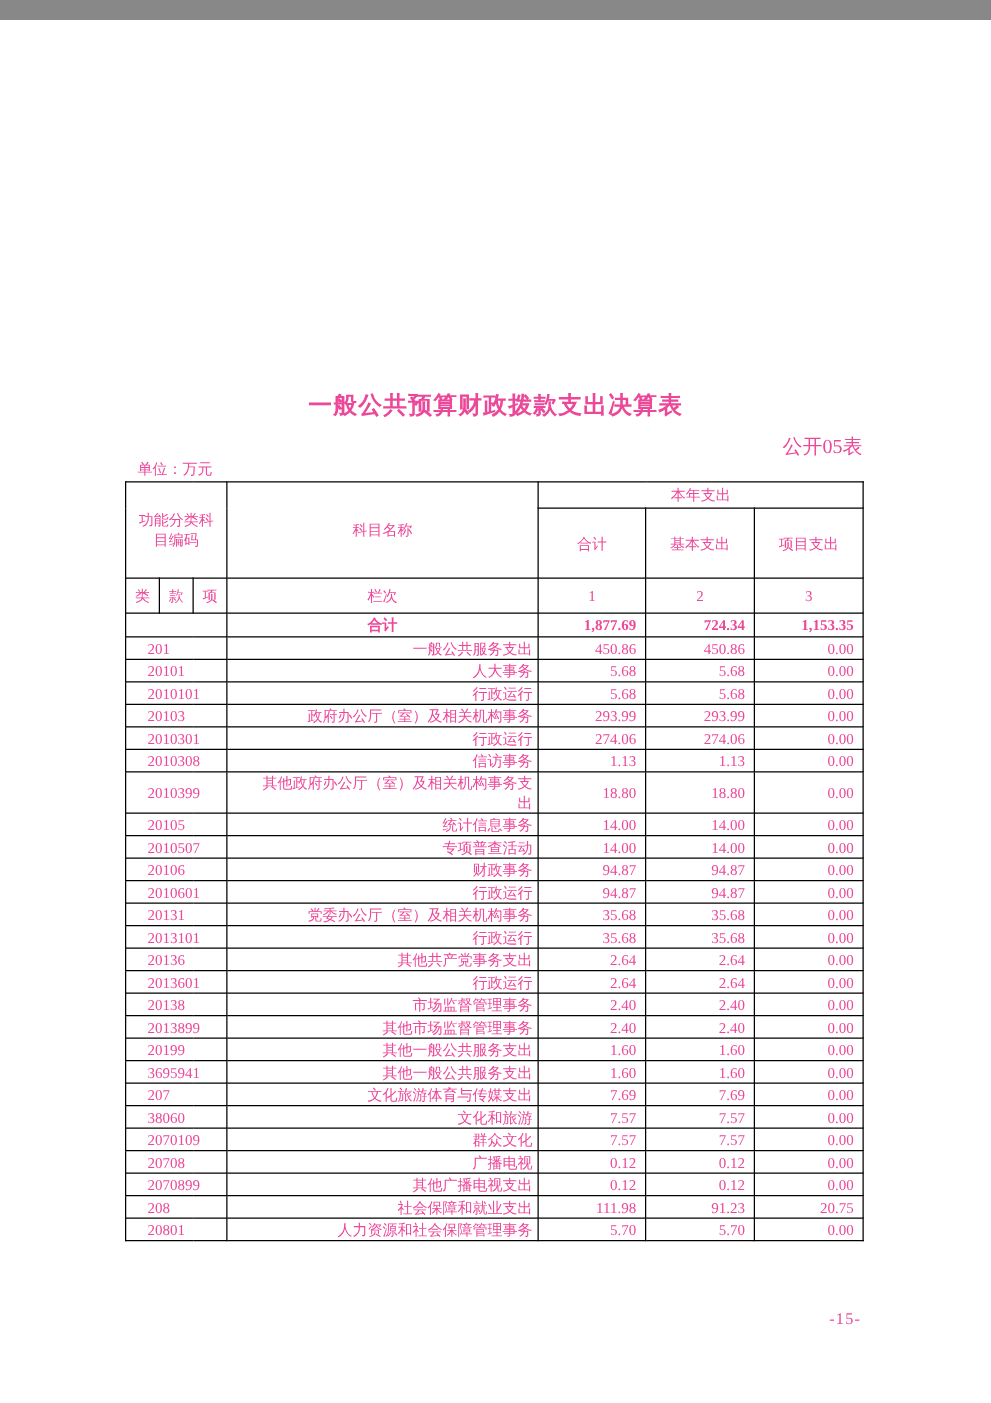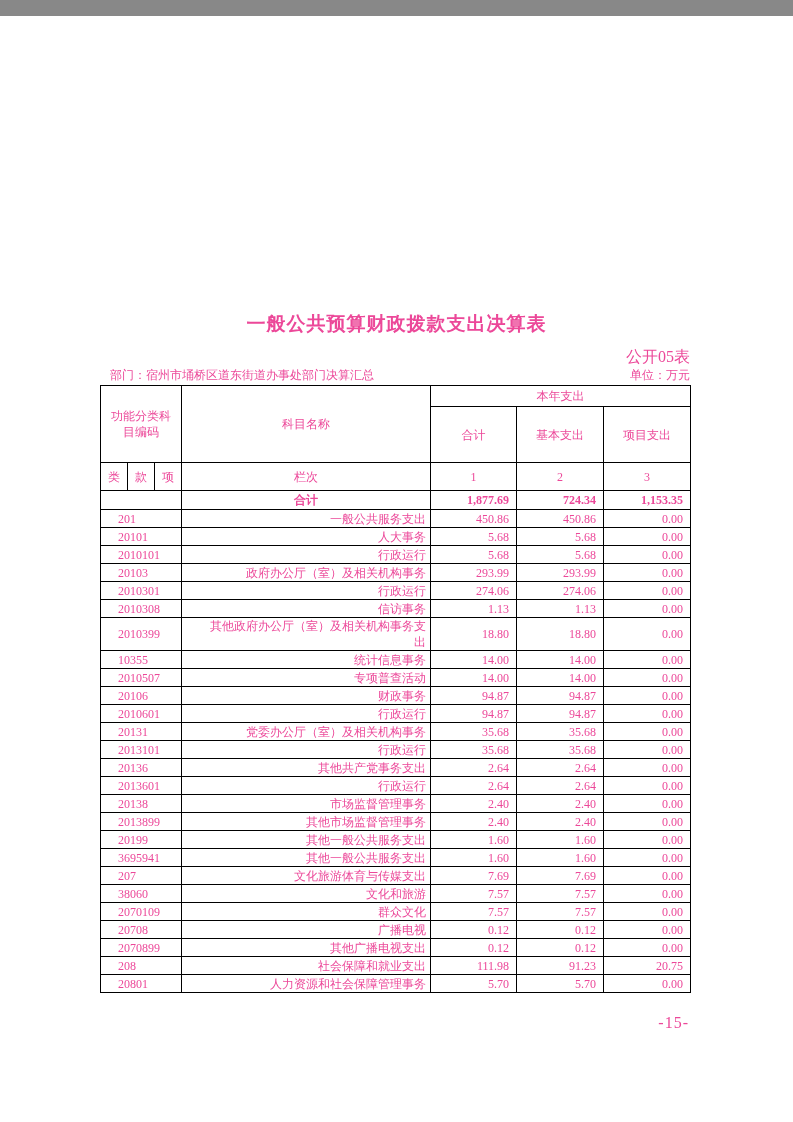--- a/index.html
+++ b/index.html
@@ -58,36 +58,35 @@
   .th-code { white-space: pre-line; }
   .total-row td { height: 19px; font-weight: bold; }
   .center { text-align: center; }
   .num { text-align: right; padding-right: 7px; }
   tbody td { height: 18px; }
   td.code { text-align: left; padding-left: 17px; }
   td.name { text-align: right; padding-left: 6px; }
   td.name.indent { padding-left: 28px; }
   .page-num {
     position: absolute;
-    top: 998px; right: 104px;
-    font-size: 16px;
+    top: 1031px; right: 104px;
+    font-size: 13px;
     letter-spacing: 1px;
   }
 </style>
 </head>
 <body>
 
 <div class="page">
 
   <div class="title">一般公共预算财政拨款支出决算表</div>
 
   <div class="form-code">公开05表</div>
 
   <div class="meta-line">
-    <span>部门：宿州市埇桥区道东街道办事处部门决算汇总</span>
     <span>单位：万元</span>
   </div>
 
   <div class="table-wrap">
     <table>
       <colgroup>
         <col style="width:27px">
           <col style="width:27px">
           <col style="width:27px">
         <col style="width:249px">
@@ -168,21 +167,21 @@
             <td class="num">0.00</td>
           </tr>
           <tr>
             <td colspan="3" class="code">2010399</td>
             <td class="name indent">其他政府办公厅（室）及相关机构事务支出</td>
             <td class="num">18.80</td>
             <td class="num">18.80</td>
             <td class="num">0.00</td>
           </tr>
           <tr>
-            <td colspan="3" class="code">10355</td>
+            <td colspan="3" class="code">20105</td>
             <td class="name">统计信息事务</td>
             <td class="num">14.00</td>
             <td class="num">14.00</td>
             <td class="num">0.00</td>
           </tr>
           <tr>
             <td colspan="3" class="code">2010507</td>
             <td class="name indent">专项普查活动</td>
             <td class="num">14.00</td>
             <td class="num">14.00</td>

